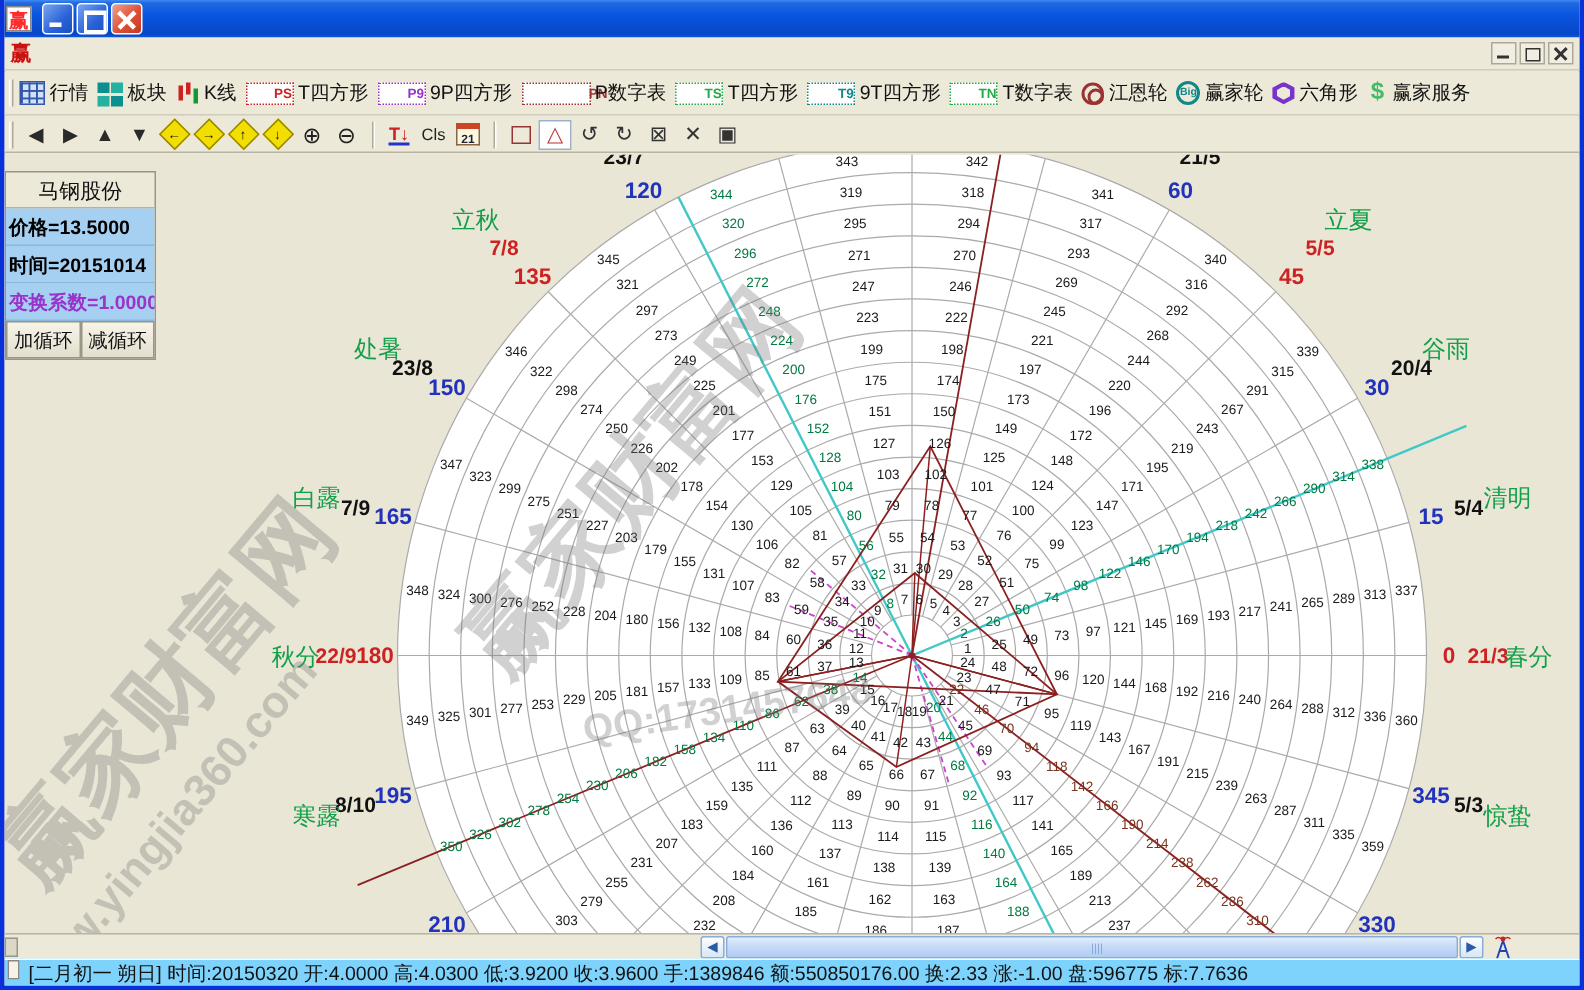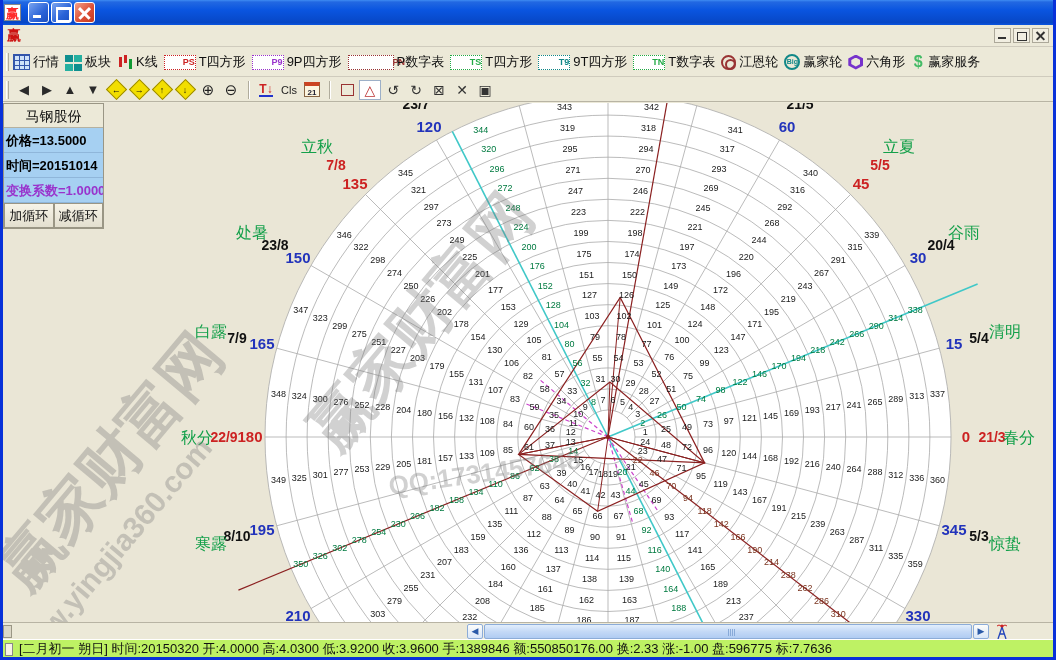--- a/index.html
+++ b/index.html
@@ -77,43 +77,43 @@
   .g-cal{width:16px;height:15px;border:1px solid #886644;background:#fdf6e0;font-size:8px;text-align:center;
     line-height:13px;color:#223;border-top:4px solid #cc4422;font-weight:bold;}
   .g-square{width:13px;height:12px;border:1.5px solid #993333;}
   .g-shape{font-size:14px;color:#bb3333;}
   .g-mono{font-size:14px;color:#333;}
   
   .chart{position:absolute;left:0;top:103px;width:1050px;height:519px;background:#eae6d6;overflow:hidden;}
   .chart svg{position:absolute;left:0;top:0;}
   .wm{position:absolute;color:rgba(120,120,120,0.34);font-weight:bold;pointer-events:none;white-space:nowrap;z-index:5;}
   
-  .panel{position:absolute;left:0;top:0;width:101px;z-index:9;font-size:13px;border:1px solid #9a9685;background:#ece9d8;}
+  .panel{position:absolute;left:0;top:11px;width:101px;z-index:9;font-size:13px;border:1px solid #9a9685;background:#ece9d8;}
   .p-head{height:24px;line-height:24px;text-align:center;color:#111;border-bottom:1px solid #b5b1a0;font-size:14px;}
   .p-row{height:25px;line-height:25px;background:#a6d0f2;border-bottom:1px solid #8fb6da;
     padding-left:2px;font-weight:bold;font-size:13px;white-space:nowrap;overflow:hidden;}
   .p-price,.p-time{color:#000000;}
   .p-coef{color:#9933cc;}
   .p-btns{display:flex;}
   .p-btn{flex:1;height:25px;line-height:23px;text-align:center;border:1px solid #9a9685;
     background:linear-gradient(180deg,#f7f4e8,#e3dfcf);font-size:13px;color:#111;cursor:default;}
   
   .scrollrow{position:absolute;left:0;top:622px;width:1050px;height:17px;background:#ece9d8;border-top:1px solid #b8b4a4;}
   .corner-box{position:absolute;left:0;top:2px;width:9px;height:13px;border:1px solid #9a9685;background:#dcd8c8;}
   .hscroll{position:absolute;left:464px;top:1px;width:522px;height:15px;background:#f0eee2;display:flex;}
   .sbtn{width:16px;height:15px;background:linear-gradient(180deg,#fdfdfb,#d8e6f8);border:1px solid #8cacd8;
     color:#2a5aa8;font-size:9px;line-height:13px;text-align:center;border-radius:2px;}
   .sthumb{flex:1;margin:0 1px;background:linear-gradient(180deg,#e2eefc,#c4d9f6 50%,#b0ccf2);
     border:1px solid #8cacd8;border-radius:2px;position:relative;}
   .sthumb::after{content:"";position:absolute;left:50%;top:4px;width:8px;height:7px;
     background:linear-gradient(90deg,#88aad8 1px,transparent 1px) 0 0/2px 100%;}
   .antenna{position:absolute;right:40px;top:0;}
   
-  .statusbar{position:absolute;left:0;top:639px;width:1050px;height:19px;background:#bef264;
-    border-top:1px solid #fff;display:flex;align-items:center;font-size:13px;color:#111;}
+  .statusbar{position:absolute;left:0;top:639px;width:1050px;height:19px;background:#7dd3fc;
+    border-top:1px solid #fff;display:flex;font-size:13px;color:#111;}
   .sb-icon{width:8px;height:13px;border:1px solid #888;margin:0 6px 0 2px;background:#f6f3e6;}
   .sb-text{white-space:nowrap;}
 </style>
 </head>
 <body>
 
 <div class="win">
 
   <div class="titlebar">
     <span class="tb-logo">赢</span>

